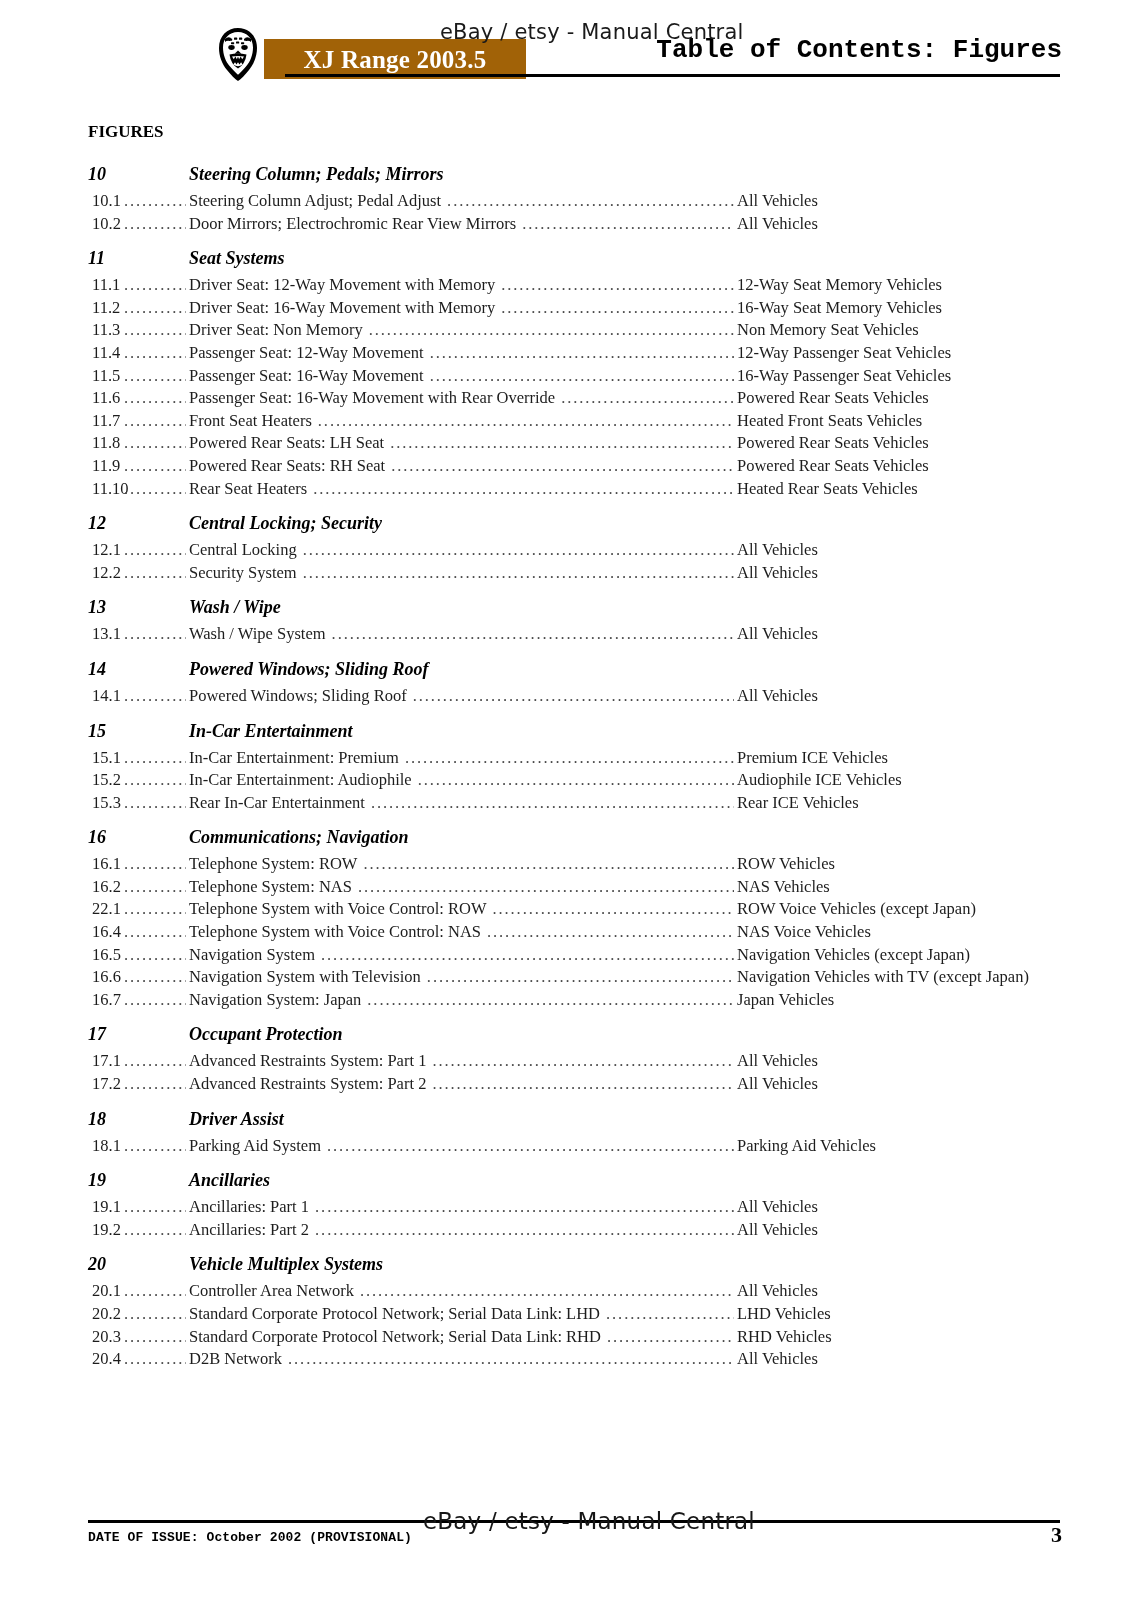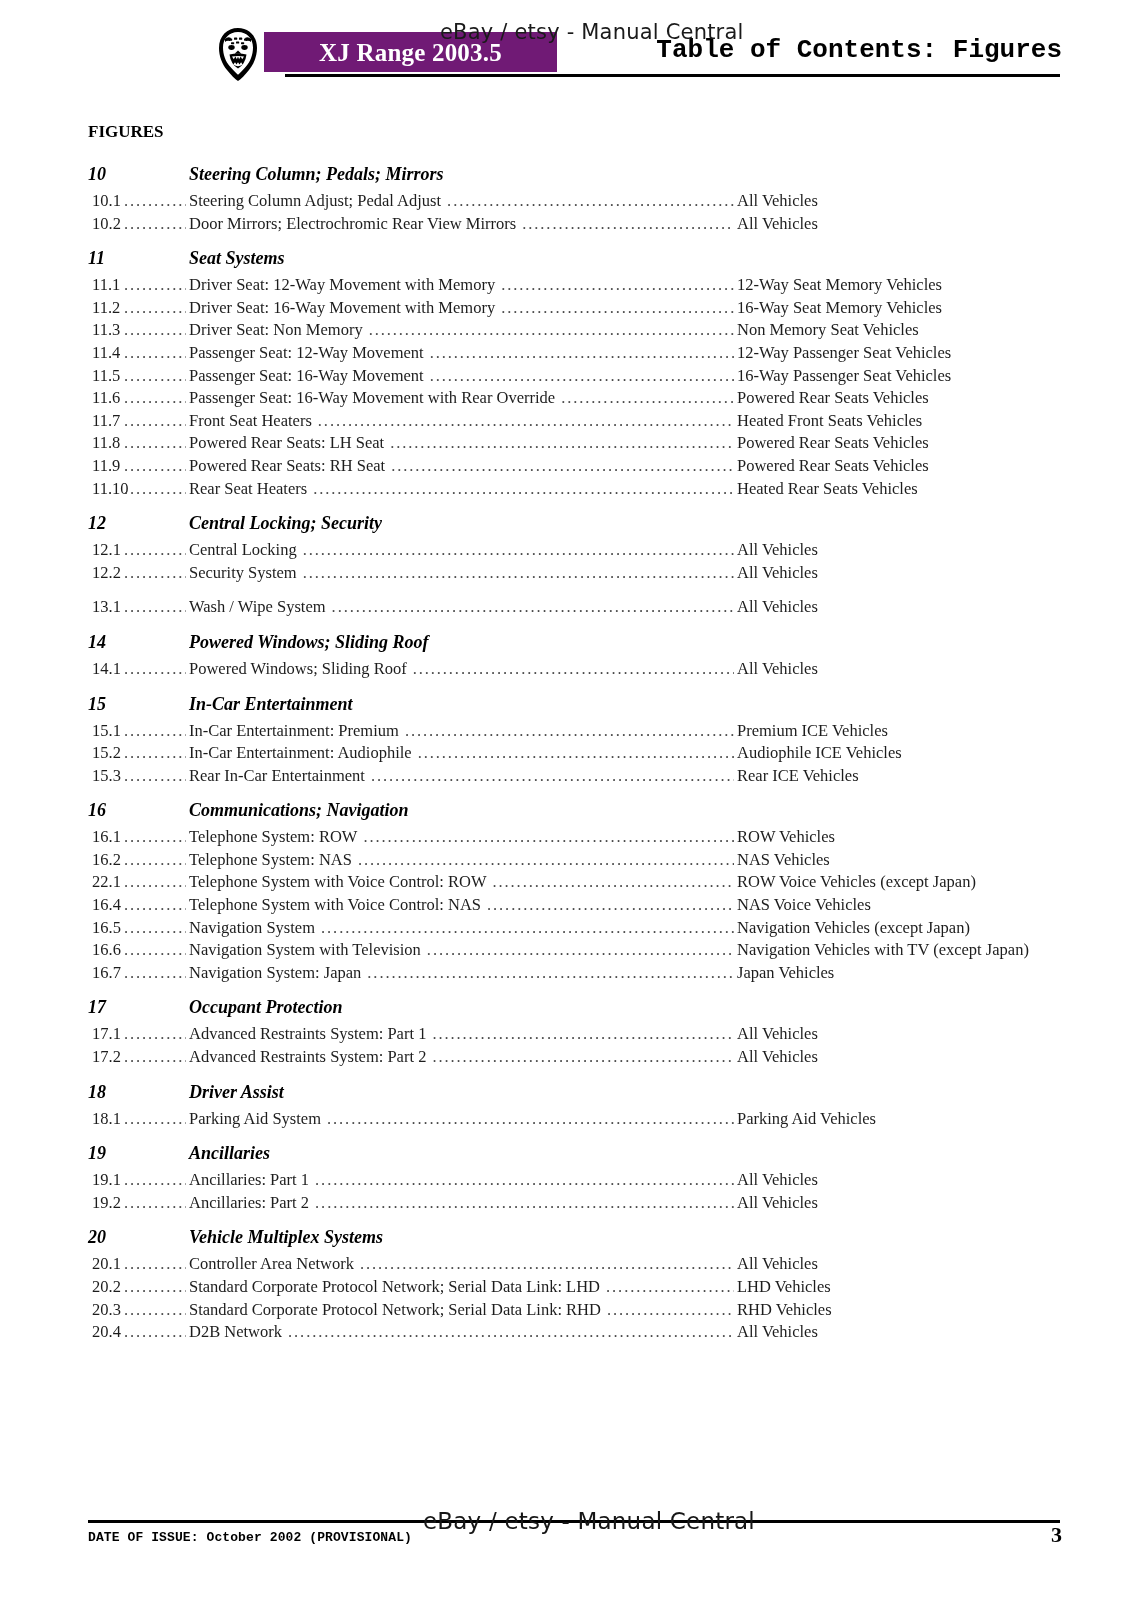--- a/index.html
+++ b/index.html
@@ -26,24 +26,24 @@
   #jaguar-logo {
     position: absolute;
     left: 214px;
     top: 26px;
     width: 48px;
     height: 56px;
   }
   #banner {
     position: absolute;
     left: 264px;
-    top: 32px;
-    width: 293px;
+    top: 39px;
+    width: 262px;
     height: 40px;
-    background: #701a75;
+    background: #a16207;
   }
   #banner-title {
     position: absolute;
     left: 0; right: 0;
     top: 7px;
     text-align: center;
     color: #ffffff;
     font-size: 25px;
     font-weight: bold;
     letter-spacing: 0.2px;
@@ -345,20 +345,24 @@
           <span class="fig-variant">All Vehicles</span>
         </div>
         <div class="fig-row">
           <span class="fig-num">12.2</span>
           <span class="fig-lead">............</span>
           <span class="fig-desc-wrap"><span class="fig-desc">Security System</span><span class="fig-dots"> ........................................................................................................................................................................................................</span></span>
           <span class="fig-variant">All Vehicles</span>
         </div>
       </div>
       <div class="section">
+        <div class="section-row">
+          <span class="section-num">13</span>
+          <span class="section-title">Wash / Wipe</span>
+        </div>
         <div class="fig-row">
           <span class="fig-num">13.1</span>
           <span class="fig-lead">............</span>
           <span class="fig-desc-wrap"><span class="fig-desc">Wash / Wipe System</span><span class="fig-dots"> ........................................................................................................................................................................................................</span></span>
           <span class="fig-variant">All Vehicles</span>
         </div>
       </div>
       <div class="section">
         <div class="section-row">
           <span class="section-num">14</span>

